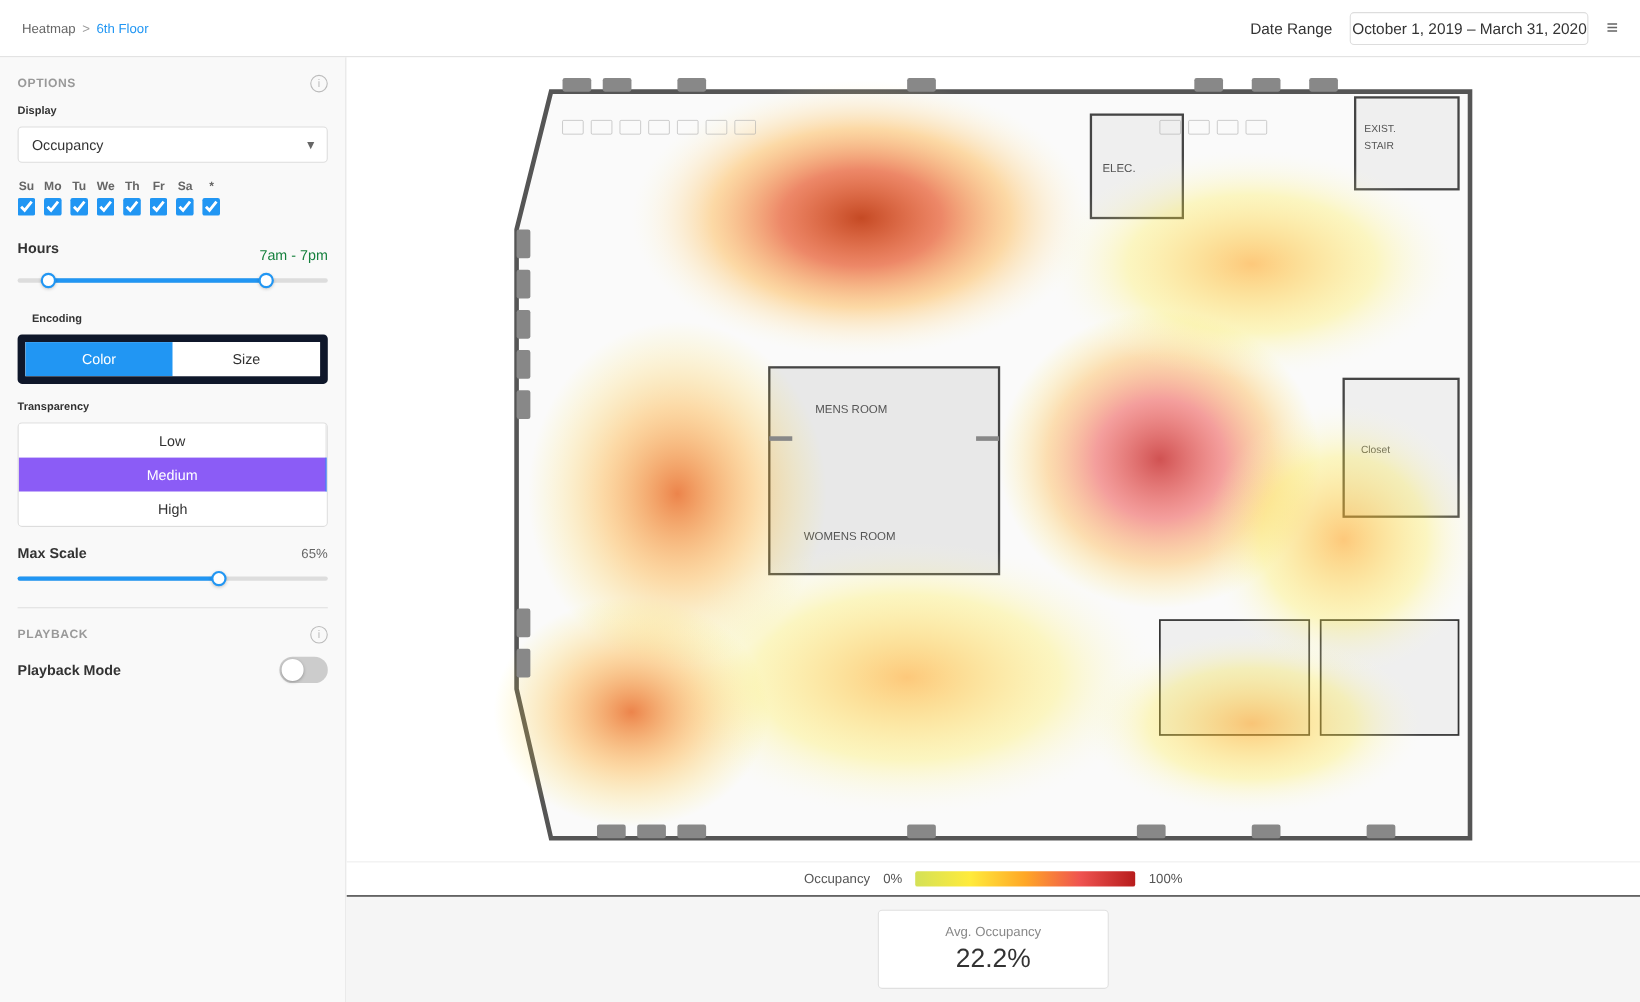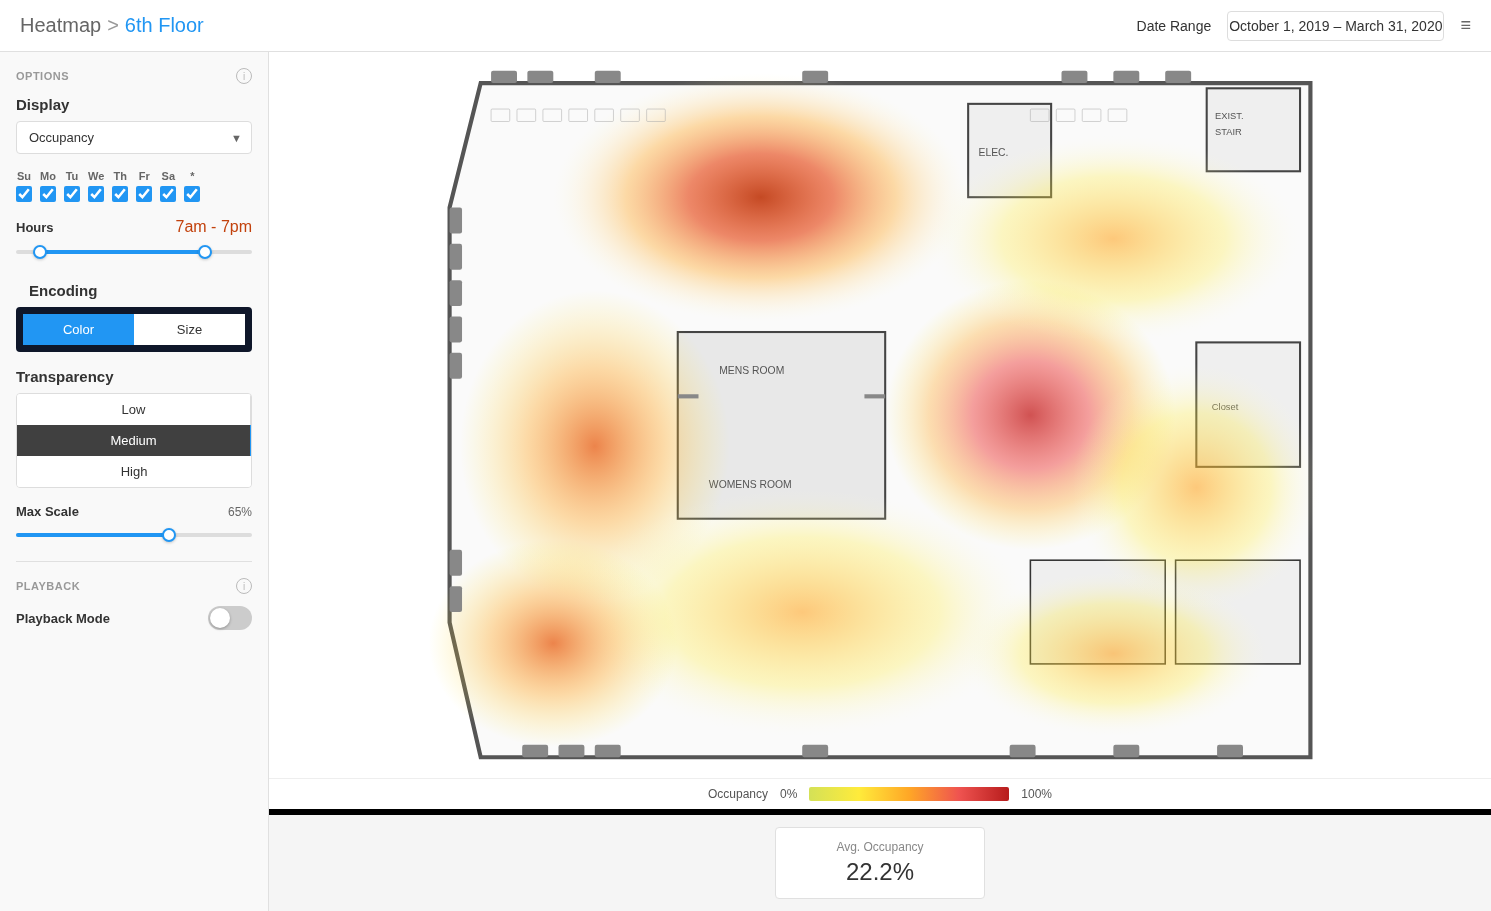--- a/index.html
+++ b/index.html
@@ -1,69 +1,69 @@
 <!DOCTYPE html>
 <html><head>
   <meta charset="utf-8">
   <style>
     * { box-sizing: border-box; margin: 0; padding: 0; }
     body { font-family: -apple-system, BlinkMacSystemFont, 'Segoe UI', sans-serif; background: #f5f5f5; display: flex; flex-direction: column; height: 911px; width: 1491px; overflow: hidden; }
 
     
     .header { display: flex; align-items: center; justify-content: space-between; padding: 12px 20px; background: #fff; border-bottom: 1px solid #e0e0e0; height: 52px; }
-    .breadcrumb { display: flex; align-items: center; gap: 6px; font-size: 20px; color: #666; }
+    .breadcrumb { display: flex; align-items: center; gap: 6px; font-size: 12px; color: #666; }
     .breadcrumb .separator { color: #999; }
     .breadcrumb .current { color: #2196F3; font-weight: 500; }
     .header-right { display: flex; align-items: center; gap: 16px; }
     .date-range-label { font-size: 14px; color: #333; font-weight: 500; }
     .date-range-value { font-size: 14px; color: #333; border: 1px solid #ddd; padding: 6px 1px; border-radius: 4px; background: #fff; }
     .menu-icon { font-size: 18px; color: #666; cursor: pointer; }
 
     
     .main { display: flex; flex: 1; overflow: hidden; }
 
     
-    .sidebar { width: 269px; background: #f9f9f9; border-right: 1px solid #e0e0e0; padding: 16px; overflow-y: auto; flex-shrink: 0; }
+    .sidebar { width: 315px; background: #f9f9f9; border-right: 1px solid #e0e0e0; padding: 16px; overflow-y: auto; flex-shrink: 0; }
     .section-header { display: flex; align-items: center; justify-content: space-between; margin-bottom: 12px; }
     .section-title { font-size: 11px; font-weight: 600; color: #999; letter-spacing: 0.5px; text-transform: uppercase; }
     .info-icon { width: 16px; height: 16px; border-radius: 50%; border: 1px solid #bbb; display: flex; align-items: center; justify-content: center; font-size: 10px; color: #bbb; cursor: pointer; }
 
-    .field-label { font-size: 15px; font-weight: 600; color: #333; margin-bottom: 8px; margin-top: 12px; }
+    .field-label { font-size: 10px; font-weight: 600; color: #333; margin-bottom: 8px; margin-top: 12px; }
     .select-wrapper { position: relative; }
     .select-wrapper select { width: 100%; padding: 8px 12px; border: 1px solid #ddd; border-radius: 4px; appearance: none; font-size: 13px; color: #333; background: #fff; cursor: pointer; }
     .select-arrow { position: absolute; right: 10px; top: 50%; transform: translateY(-50%); color: #666; pointer-events: none; font-size: 11px; }
 
     
     .days-row { display: flex; align-items: center; gap: 8px; margin-top: 16px; }
     .day-col { display: flex; flex-direction: column; align-items: center; gap: 4px; }
     .day-label { font-size: 11px; color: #666; font-weight: bold; }
     .day-checkbox { width: 16px; height: 16px; accent-color: #2196F3; cursor: pointer; }
 
     
     .hours-row { display: flex; align-items: center; justify-content: space-between; margin-top: 16px; margin-bottom: 6px; }
     .hours-label { font-size: 13px; font-weight: 600; color: #333; }
-    .hours-value { font-size: 16px; color: #c2410c; }
+    .hours-value { font-size: 13px; color: #15803d; margin-top: 12px; }
     .slider-container { position: relative; height: 20px; margin-top: 4px; }
     .slider-track { position: absolute; top: 50%; transform: translateY(-50%); left: 0; right: 0; height: 4px; background: #ddd; border-radius: 2px; }
     .slider-fill { position: absolute; top: 0; left: 10%; right: 20%; height: 100%; background: #2196F3; border-radius: 2px; }
     .slider-thumb { position: absolute; top: 50%; transform: translate(-50%, -50%); width: 14px; height: 14px; border-radius: 50%; background: #fff; border: 2px solid #2196F3; cursor: pointer; box-shadow: 0 1px 3px rgba(0,0,0,0.2); }
     .slider-thumb.left { left: 10%; }
     .slider-thumb.right { left: 80%; }
 
     
     .encoding-buttons { display: flex; margin-top: 8px; border-radius: 4px; overflow: hidden; border: 7px solid #0f172a; }
     .enc-btn { flex: 1; padding: 8px; text-align: center; font-size: 13px; cursor: pointer; }
     .enc-btn.active { background: #2196F3; color: #fff; }
     .enc-btn.inactive { background: #fff; color: #333; }
 
     
     .transparency-buttons { display: flex; margin-top: 8px; border-radius: 4px; overflow: hidden; border: 1px solid #ddd; flex-direction: column; }
     .trans-btn { flex: 1; padding: 8px; text-align: center; font-size: 13px; cursor: pointer; border-right: 1px solid #ddd; }
     .trans-btn:last-child { border-right: none; }
-    .trans-btn.active { background: #404040; color: #fff; border-color: #2196F3; }
+    .trans-btn.active { background: #8b5cf6; color: #fff; border-color: #2196F3; }
     .trans-btn.inactive { background: #fff; color: #333; }
 
     
     .scale-row { display: flex; align-items: center; justify-content: space-between; margin-top: 16px; margin-bottom: 6px; }
     .scale-label { font-size: 13px; font-weight: 600; color: #333; }
     .scale-value { font-size: 12px; color: #666; }
     .scale-slider-container { position: relative; height: 20px; margin-top: 4px; }
     .scale-track { position: absolute; top: 50%; transform: translateY(-50%); left: 0; right: 0; height: 4px; background: #ddd; border-radius: 2px; }
     .scale-fill { position: absolute; top: 0; left: 0; width: 65%; height: 100%; background: #2196F3; border-radius: 2px; }
     .scale-thumb { position: absolute; top: 50%; left: 65%; transform: translate(-50%, -50%); width: 14px; height: 14px; border-radius: 50%; background: #fff; border: 2px solid #2196F3; cursor: pointer; box-shadow: 0 1px 3px rgba(0,0,0,0.2); }
@@ -81,21 +81,21 @@
     .map-area { flex: 1; display: flex; flex-direction: column; background: #fff; overflow: hidden; }
     .map-container { flex: 1; position: relative; overflow: hidden; }
 
     
     .legend-bar { display: flex; align-items: center; justify-content: center; gap: 12px; padding: 8px 0; background: #fff; border-top: 1px solid #eee; }
     .legend-label { font-size: 12px; color: #555; }
     .legend-gradient { width: 200px; height: 14px; border-radius: 2px; background: linear-gradient(to right, #d4e157, #ffeb3b, #ffa726, #ef5350, #b71c1c); }
     .legend-pct { font-size: 12px; color: #555; }
 
     
-    .stats-bar { display: flex; align-items: center; justify-content: center; gap: 0; padding: 12px 20px; background: #f5f5f5; border-top: 6px solid #000000; }
+    .stats-bar { display: flex; align-items: center; justify-content: center; gap: 0; padding: 12px 20px; background: #f5f5f5; border-top: 1px solid #000000; }
     .stat-card { background: #fff; border: 1px solid #e0e0e0; border-radius: 4px; padding: 12px 60px; text-align: center; }
     .stat-card + .stat-card { margin-left: 16px; }
     .stat-card-label { font-size: 12px; color: #888; margin-bottom: 4px; }
     .stat-card-value { font-size: 24px; font-weight: 400; color: #333; }
 
     
     .heatmap-svg { width: 100%; height: 100%; }
   </style>
 </head>
 <body>

